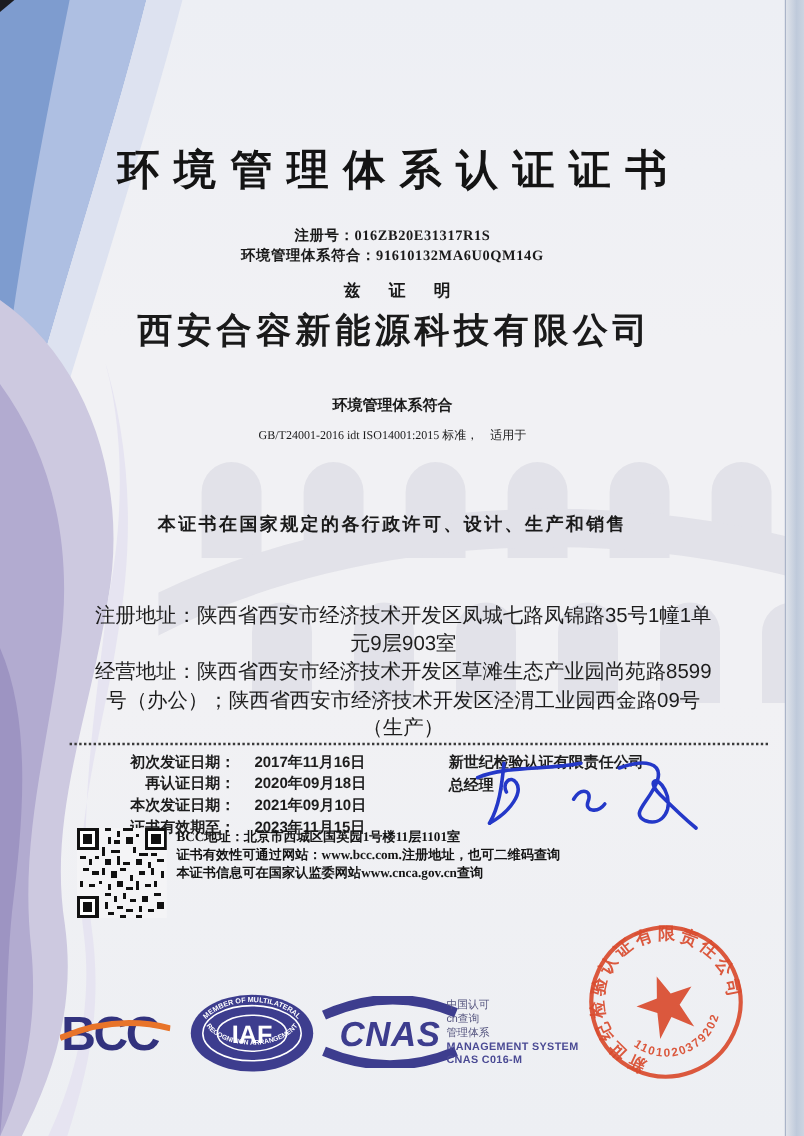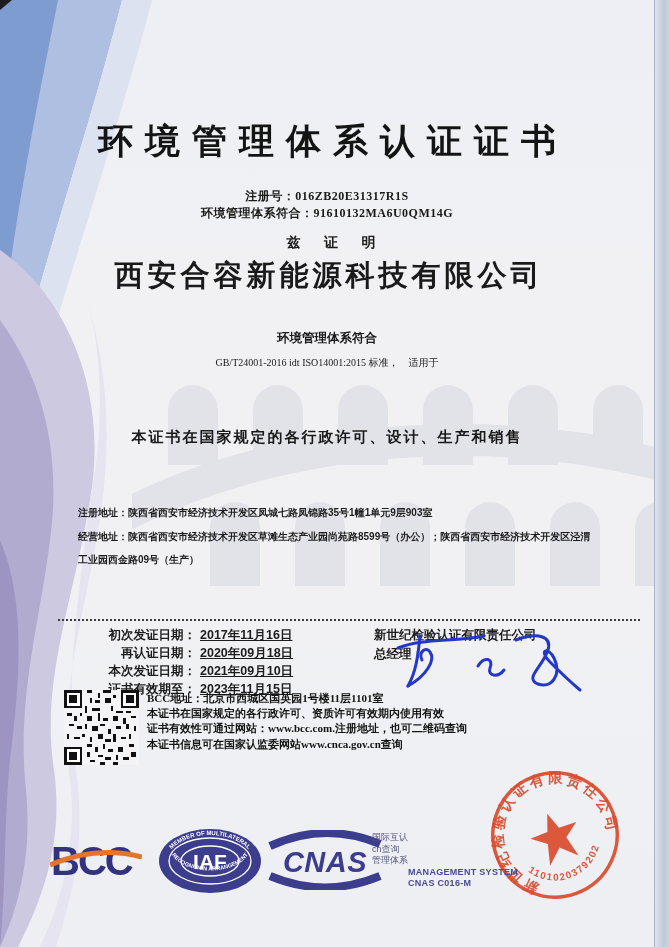--- a/index.html
+++ b/index.html
@@ -25,42 +25,42 @@
 
   
   .title{top:118px;font-size:35px;font-weight:700;letter-spacing:12px;padding-left:12px;color:#141414;}
   .regline{top:188px;font-size:12px;font-weight:700;letter-spacing:.5px;}
   .creditline{top:205px;font-size:12px;font-weight:700;letter-spacing:.5px;}
   .hereby{top:234px;font-size:14px;font-weight:700;letter-spacing:10px;padding-left:18px;}
   .company{top:256px;font-size:29px;font-weight:700;letter-spacing:4px;padding-left:4px;}
   .sysline{top:330px;font-size:12.5px;font-weight:700;}
   .stdline{top:356px;font-size:10px;font-weight:400;}
   .scope{top:428px;font-size:15px;font-weight:700;letter-spacing:2px;}
-  .addr{top:501px;left:78px;width:516px;text-align:left;
-    font-family:"Liberation Sans",sans-serif;font-weight:700;
-    font-size:10px;line-height:23.5px;color:#1c1c1c;}
+  .addr{top:501px;left:78px;width:516px;text-align:center;
+    font-family:"Liberation Sans",sans-serif;font-weight:400;
+    font-size:17px;line-height:23.5px;color:#1c1c1c;}
   .dotline{top:619px;left:58px;width:582px;border-top:2px dotted #3a3a3a;height:0;}
   .dates{top:626px;left:86px;font-family:"Liberation Sans",sans-serif;
     font-weight:700;font-size:12.5px;line-height:18px;color:#1c1c1c;}
   .d-row{white-space:nowrap;}
   .d-label{display:inline-block;width:110px;text-align:right;}
-  .d-value{margin-left:4px;text-decoration:underline;}
+  .d-value{margin-left:16px;}
   .issuer{top:626px;left:374px;font-family:"Liberation Sans",sans-serif;
     font-weight:700;font-size:12.5px;line-height:19px;color:#1c1c1c;}
   .sig{left:392px;top:626px;width:196px;height:72px;}
   .qr{left:64px;top:690px;width:75px;height:75px;}
   .notes{top:691px;left:147px;width:360px;font-weight:700;font-size:11px;
     line-height:15.2px;color:#141414;}
   .stamp{left:486px;top:766px;width:138px;height:138px;transform:rotate(-20deg);}
   .logo-bcc{left:50px;top:836px;width:92px;height:48px;}
   .logo-iaf{left:158px;top:828px;width:104px;height:66px;}
   .logo-cnas{left:266px;top:830px;width:118px;height:60px;}
   .cnas-cap{left:372px;top:832px;font-family:"Liberation Sans",sans-serif;
     font-size:9px;line-height:11.5px;color:#55557f;}
-  .cnas-cap .en{font-weight:700;color:#4a4a94;letter-spacing:.3px;margin-left:36px;}
+  .cnas-cap .en{font-weight:700;color:#4a4a94;letter-spacing:.3px;}
 </style>
 </head>
 <body>
 
 <div class="page">
 
   <svg class="abs bg-svg" viewBox="0 0 670 947" aria-hidden="true">
 
     <path d="M0,0 L122,0 C92,120 44,260 0,430 Z" fill="#aebfe2"></path>
     <path d="M0,0 L58,0 C38,100 14,220 0,345 Z" fill="#7e9ccf"></path>
@@ -153,21 +153,20 @@
     <g fill="#111">
       <path d="M0,0h7v7h-7z M22,0h7v7h-7z M0,22h7v7h-7z"></path>
     </g>
     <path fill="#fff" d="M1,1h5v5h-5z M23,1h5v5h-5z M1,23h5v5h-5z"></path>
     <path fill="#111" d="M2,2h3v3h-3z M24,2h3v3h-3z M2,24h3v3h-3z"></path>
     <path fill="#111" d="M9,0h2v1h-2z M13,1h1v2h-1z M15,0h3v1h-3z M19,2h1v1h-1z M10,3h1v2h-1z M12,4h2v1h-2z M16,3h2v2h-2z M8,6h1v3h-1z M11,7h3v1h-3z M18,6h1v2h-1z M20,8h3v1h-3z M24,8h2v1h-2z M1,9h2v1h-2z M4,10h1v2h-1z M6,9h1v1h-1z M9,10h2v2h-2z M13,9h1v3h-1z M15,11h2v1h-2z M19,10h2v2h-2z M23,11h1v2h-1z M26,10h2v1h-2z M2,13h2v1h-2z M5,14h2v1h-2z M8,13h1v2h-1z M11,14h2v2h-2z M14,13h2v1h-2z M17,15h1v2h-1z M20,14h2v1h-2z M24,13h1v2h-1z M27,14h1v2h-1z M1,17h1v2h-1z M4,18h2v1h-2z M7,17h1v1h-1z M10,18h1v2h-1z M13,17h2v2h-2z M16,19h2v1h-2z M19,17h1v3h-1z M22,18h2v1h-2z M25,17h1v2h-1z M9,21h2v1h-2z M12,22h1v2h-1z M15,21h1v2h-1z M17,23h2v1h-2z M21,22h2v2h-2z M25,21h2v1h-2z M9,24h1v2h-1z M13,25h2v1h-2z M16,26h2v1h-2z M20,25h1v2h-1z M23,26h2v1h-2z M26,24h2v2h-2z M10,27h2v1h-2z M14,28h2v1h-2z M19,28h2v1h-2z"></path>
   </svg>
 
   <div class="abs notes">
     <div>BCC地址：北京市西城区国英园1号楼11层1101室</div>
-    <div>本证书在国家规定的各行政许可、资质许可有效期内使用有效</div>
     <div>证书有效性可通过网站：www.bcc.com.注册地址，也可二维码查询</div>
     <div>本证书信息可在国家认监委网站www.cnca.gov.cn查询</div>
   </div>
 
   <svg class="abs stamp" viewBox="0 0 140 140" aria-hidden="true">
     <defs>
       <path id="stampArc" d="M38,112 A53,53 0 1 1 102,112" fill="none"></path>
       <path id="stampNum" d="M28,89 A46,46 0 0 0 112,89" fill="none"></path>
     </defs>
     <circle cx="70" cy="70" r="63" fill="none" stroke="#d94b2e" stroke-width="3.5" opacity="0.92"></circle>
@@ -202,20 +201,20 @@
     <text x="52" y="41" font-size="21" font-weight="700" fill="#fff" text-anchor="middle" font-family="Liberation Sans, sans-serif">IAF</text>
   </svg>
 
   <svg class="abs logo-cnas" viewBox="0 0 118 60" aria-hidden="true">
     <path d="M4,16 Q59,-9 114,14" stroke="#3d3d8e" stroke-width="8" fill="none"></path>
     <path d="M4,46 Q59,69 114,46" stroke="#3d3d8e" stroke-width="8" fill="none"></path>
     <text x="59" y="42" font-size="29" font-weight="700" font-style="italic" fill="#3d3d8e" text-anchor="middle" font-family="Liberation Sans, sans-serif" letter-spacing="0.5">CNAS</text>
   </svg>
 
   <div class="abs cnas-cap">
-    <div>国际互认</div>
+    <div>中国认可</div>
     <div>cn查询</div>
     <div>管理体系</div>
     <div class="en">MANAGEMENT SYSTEM</div>
     <div class="en">CNAS C016-M</div>
   </div>
 
 </div>
 
 </body></html>

